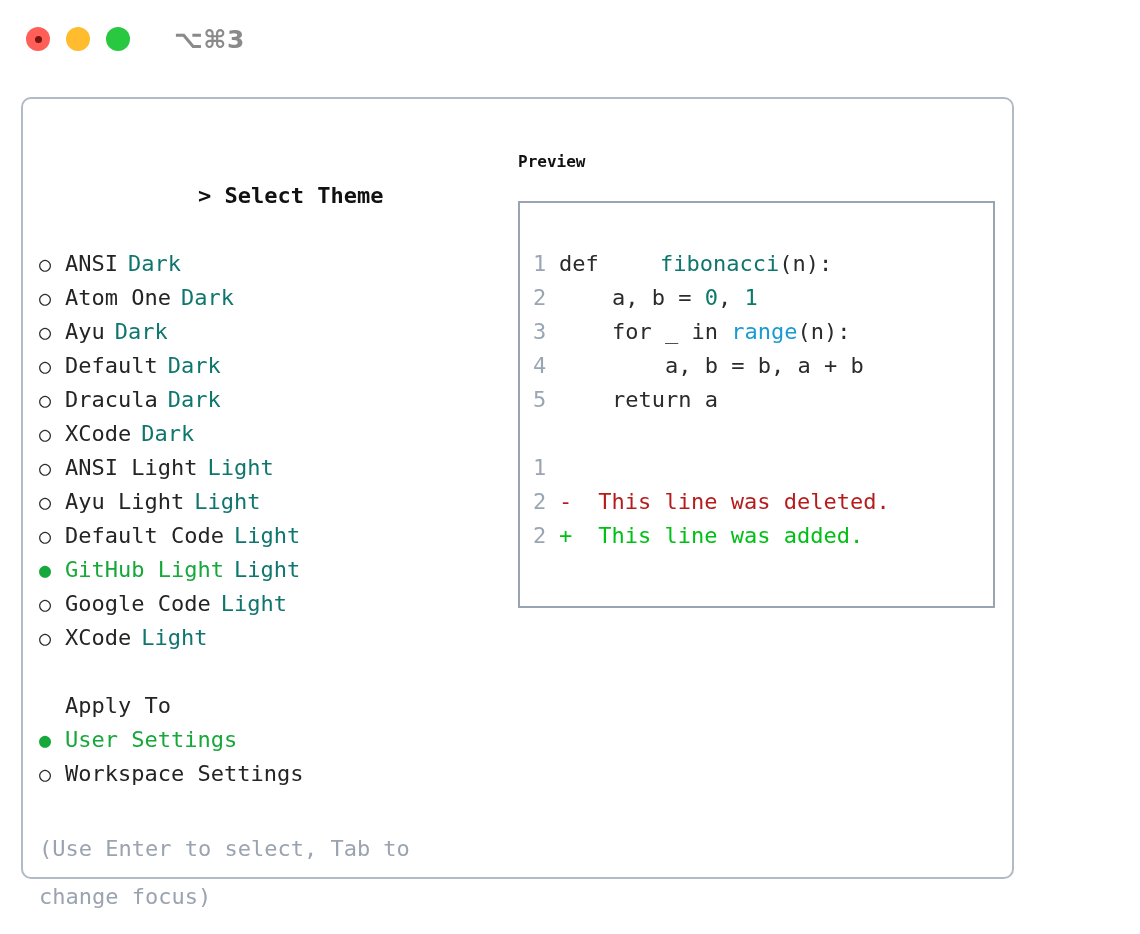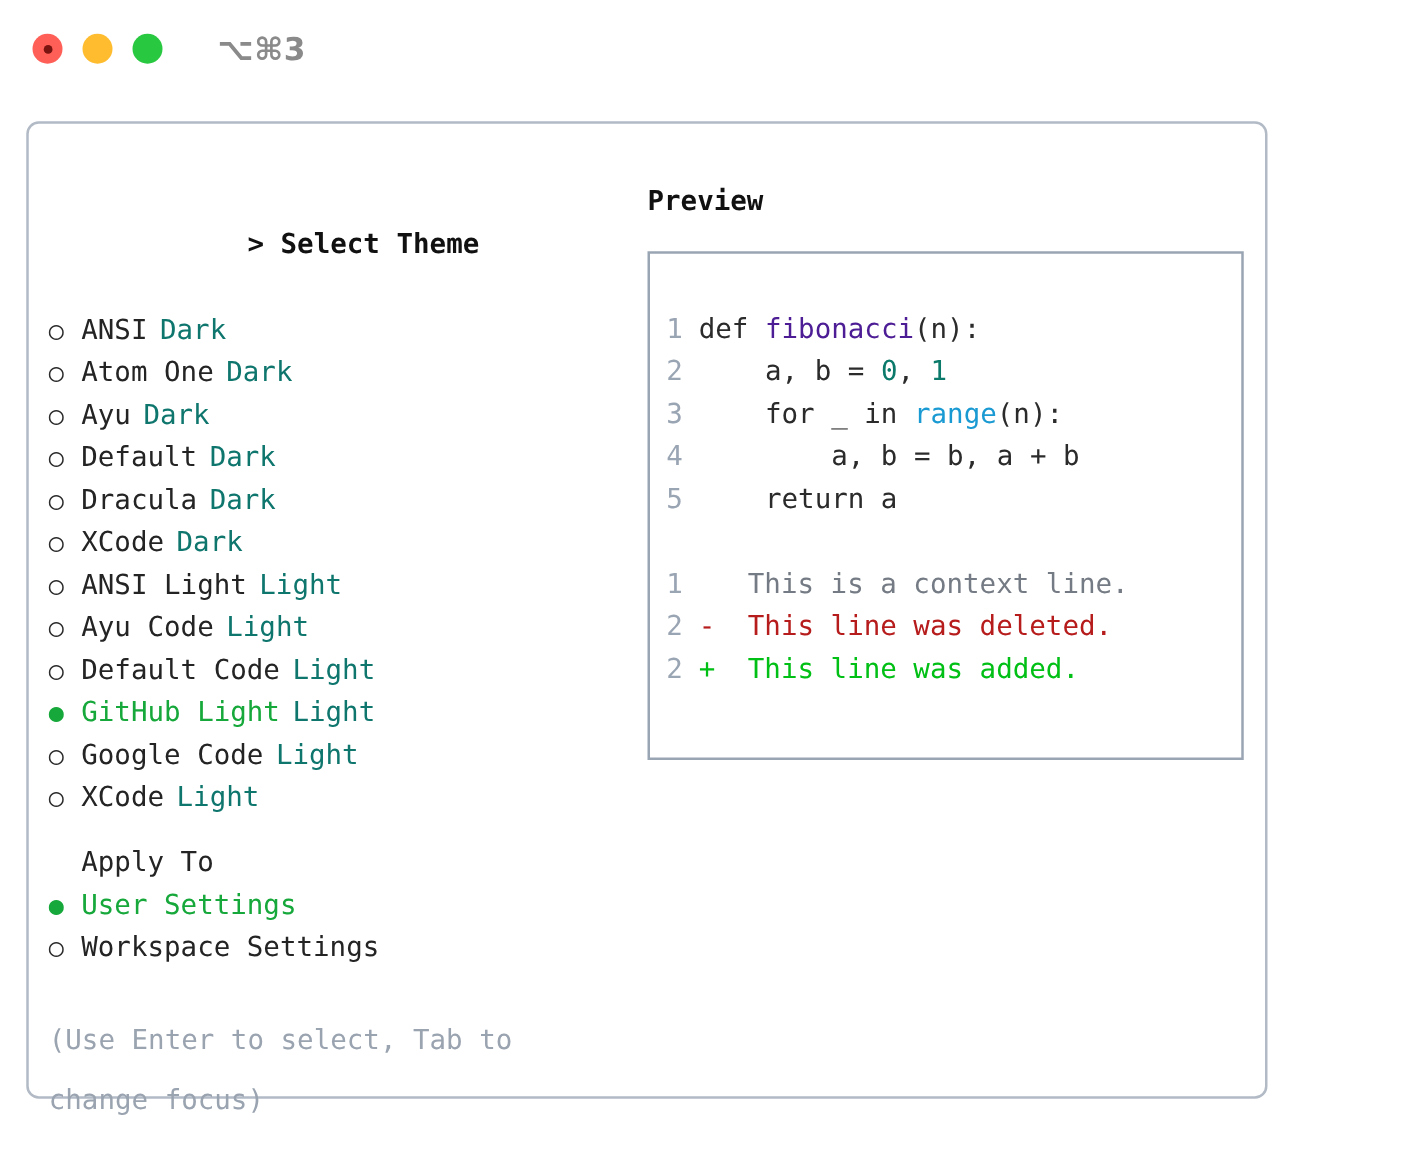--- a/index.html
+++ b/index.html
@@ -110,37 +110,37 @@
   .variant { color: #0f766e; padding-left: 10px; }
 
   .group-head {
     display: flex;
     align-items: baseline;
     line-height: 34px;
     height: 34px;
     font-size: 22px;
     white-space: pre;
     color: #242424;
-    margin-top: 18px;
+    margin-top: 34px;
   }
   .group-head .bullet { color: transparent; }
 
   .hint {
     margin-top: 34px;
     font-size: 22px;
     line-height: 48px;
     color: #9aa3b0;
     max-width: 400px;
     white-space: pre-wrap;
     padding-left: 0px;
   }
 
   
   .preview-title {
-    font-size: 22px;
+    font-size: 16px;
     font-weight: 700;
     color: #111111;
     line-height: 34px;
     margin-bottom: 22px;
     white-space: pre;
   }
   .preview-box {
     width: 477px;
     height: 407px;
     border: 2px solid #9aa5b4;
@@ -158,21 +158,21 @@
   }
   .lineno {
     width: 26px;
     flex: 0 0 26px;
     text-align: left;
     color: #9aa5b4;
   }
   .code-text { color: #2b2b2b; }
   .spacer { height: 34px; }
 
-  .tok-fn   { color: #4c1d95; }
+  .tok-fn   { color: #0f766e; margin-left: 48px; }
   .tok-num  { color: #0b7a6b; }
   .tok-call { color: #1a9ad2; }
 
   .diff-marker { width: 26px; flex: 0 0 26px; }
   .diff-ctx { color: #757b84; }
   .diff-del { color: #b71c1c; }
   .diff-add { color: #00bf15; }
 </style>
 </head>
 <body>
@@ -199,21 +199,21 @@
           </div>
 
           <div id="theme-list">
               <div class="row"><span class="bullet">○</span><span class="name">ANSI</span><span class="variant">Dark</span></div>
               <div class="row"><span class="bullet">○</span><span class="name">Atom One</span><span class="variant">Dark</span></div>
               <div class="row"><span class="bullet">○</span><span class="name">Ayu</span><span class="variant">Dark</span></div>
               <div class="row"><span class="bullet">○</span><span class="name">Default</span><span class="variant">Dark</span></div>
               <div class="row"><span class="bullet">○</span><span class="name">Dracula</span><span class="variant">Dark</span></div>
               <div class="row"><span class="bullet">○</span><span class="name">XCode</span><span class="variant">Dark</span></div>
               <div class="row"><span class="bullet">○</span><span class="name">ANSI Light</span><span class="variant">Light</span></div>
-              <div class="row"><span class="bullet">○</span><span class="name">Ayu Code</span><span class="variant">Light</span></div>
+              <div class="row"><span class="bullet">○</span><span class="name">Ayu Light</span><span class="variant">Light</span></div>
               <div class="row"><span class="bullet">○</span><span class="name">Default Code</span><span class="variant">Light</span></div>
               <div class="row"><span class="bullet sel">●</span><span class="name sel">GitHub Light</span><span class="variant">Light</span></div>
               <div class="row"><span class="bullet">○</span><span class="name">Google Code</span><span class="variant">Light</span></div>
               <div class="row"><span class="bullet">○</span><span class="name">XCode</span><span class="variant">Light</span></div>
             </div>
 
           <div class="group-head">
             <span class="bullet">○</span><span>Apply To</span>
           </div>
 
@@ -230,21 +230,21 @@
           <div class="preview-box">
             <div id="code-block">
                 <div class="code-line"><span class="lineno">1</span><span class="code-text">def </span><span class="tok-fn">fibonacci</span><span class="code-text">(n):</span></div>
                 <div class="code-line"><span class="lineno">2</span><span class="code-text">    a, b = </span><span class="tok-num">0</span><span class="code-text">, </span><span class="tok-num">1</span></div>
                 <div class="code-line"><span class="lineno">3</span><span class="code-text">    for _ in </span><span class="tok-call">range</span><span class="code-text">(n):</span></div>
                 <div class="code-line"><span class="lineno">4</span><span class="code-text">        a, b = b, a + b</span></div>
                 <div class="code-line"><span class="lineno">5</span><span class="code-text">    return a</span></div>
               </div>
             <div class="spacer"></div>
             <div id="diff-block">
-                <div class="code-line"><span class="lineno">1</span><span class="diff-marker diff-ctx"> </span><span class="diff-ctx"> This is a context line.</span></div>
+                <div class="code-line"><span class="lineno">1</span><span class="diff-marker diff-ctx"> </span></div>
                 <div class="code-line"><span class="lineno">2</span><span class="diff-marker diff-del">-</span><span class="diff-del"> This line was deleted.</span></div>
                 <div class="code-line"><span class="lineno">2</span><span class="diff-marker diff-add">+</span><span class="diff-add"> This line was added.</span></div>
               </div>
           </div>
         </div>
 
       </div>
     </div>
   </div>
 </div>

